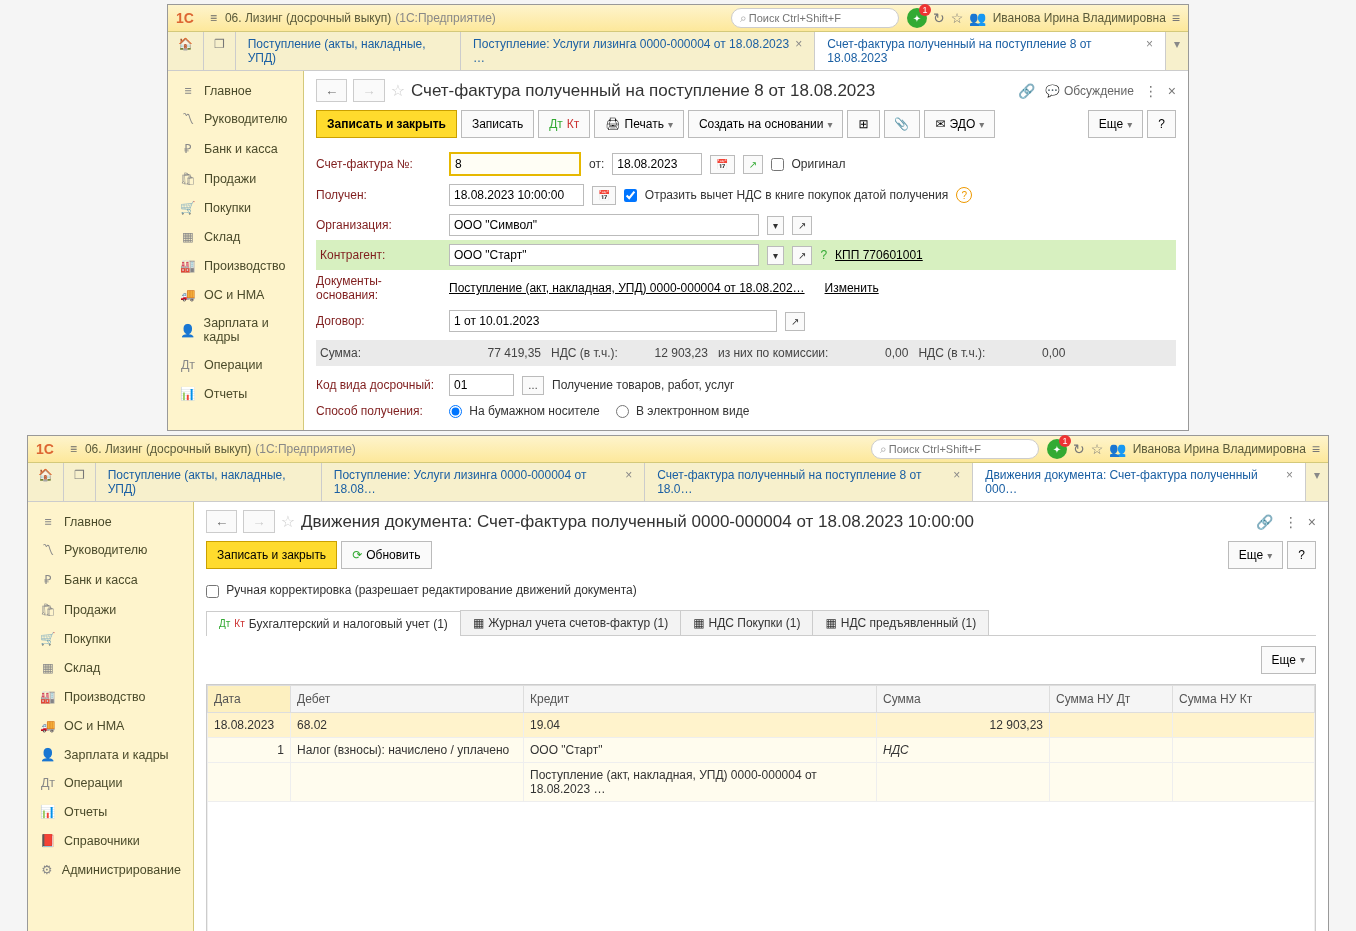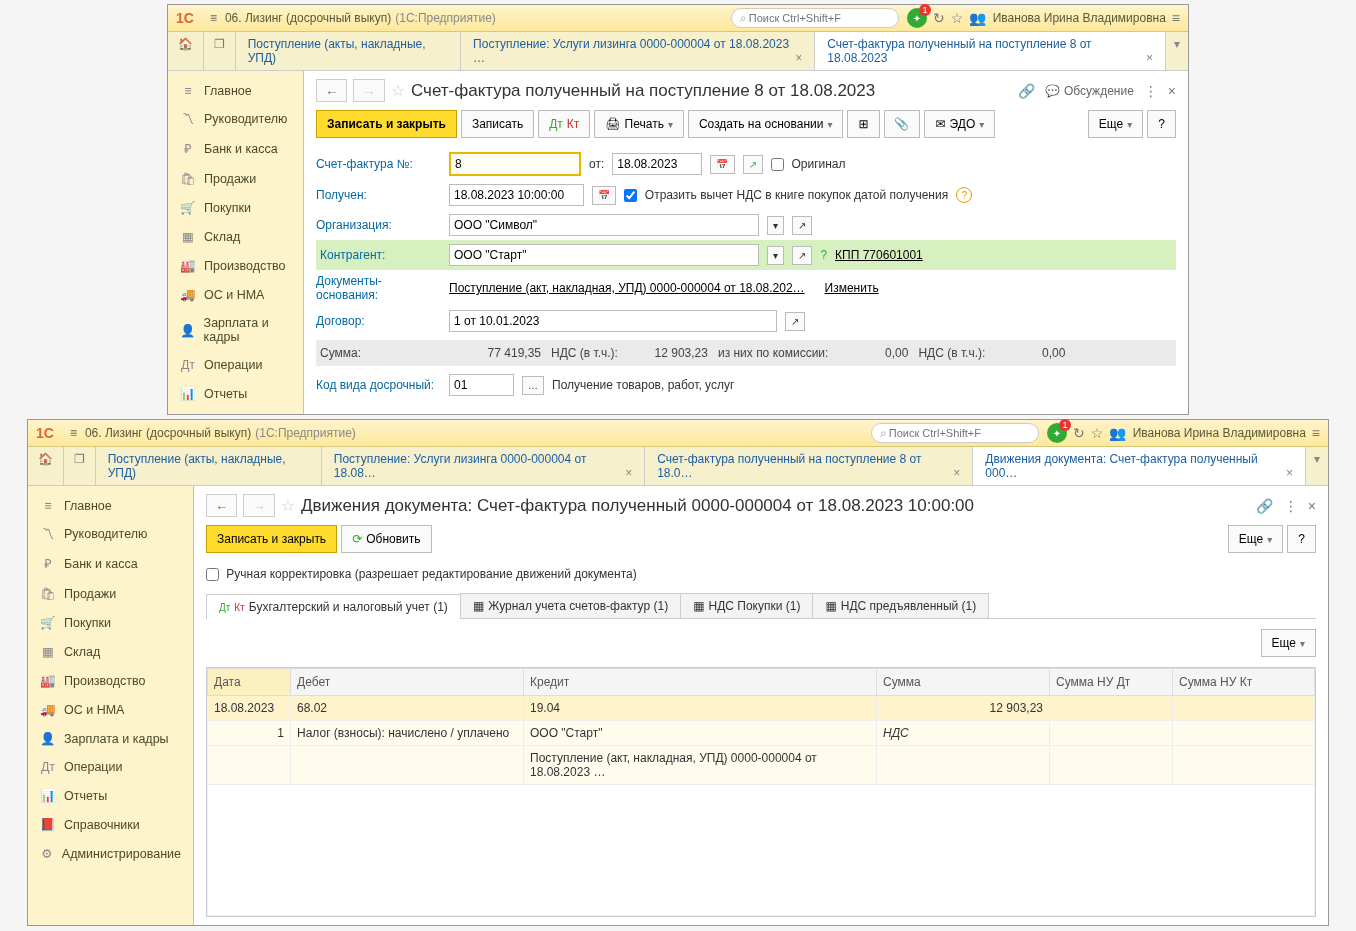--- a/index.html
+++ b/index.html
@@ -11,21 +11,21 @@
 .title-sub{color:#888}
 .search-box{margin-left:auto;display:flex;align-items:center;background:#fff;border:1px solid #ccc;border-radius:10px;padding:2px 8px;width:150px;margin-right:8px}
 .search-box input{border:none;outline:none;font-size:11px;width:100%;color:#999}
 .tb-icons{display:flex;align-items:center;gap:6px}
 .badge-icon{position:relative;width:20px;height:20px;background:#3a3;border-radius:50%;display:flex;align-items:center;justify-content:center;color:#fff;font-size:10px}
 .badge-icon::after{content:attr(data-count);position:absolute;top:-4px;right:-4px;background:#e33;color:#fff;border-radius:50%;width:12px;height:12px;font-size:9px;display:flex;align-items:center;justify-content:center}
 .icon-btn{color:#777;cursor:pointer;font-size:14px}
 .user-text{color:#5a5a3a;font-size:12px}
 .tabs{display:flex;background:#f7f0cc;border-bottom:1px solid #ccc}
 .tab-home{padding:5px 10px;border-right:1px solid #ccc;cursor:pointer}
-.tab{padding:5px 12px;border-right:1px solid #ccc;display:flex;align-items:flex-end;gap:6px;color:#1a5fa3;cursor:pointer;font-size:12px;background:#f7f0cc}
+.tab{padding:5px 12px;border-right:1px solid #ccc;display:flex;align-items:flex-start;gap:6px;color:#1a5fa3;cursor:pointer;font-size:12px;background:#f7f0cc}
 .tab.active{background:#fff}
 .tab-close{color:#888;cursor:pointer}
 .tab-arrow{padding:5px 8px;color:#888;cursor:pointer;margin-left:auto}
 .body-row{display:flex}
 .sidebar{width:135px;background:#fef4cc;padding:6px 0;border-right:1px solid #d4c97a}
 .side-item{display:flex;align-items:center;gap:8px;padding:7px 12px;color:#4a4a2a;cursor:pointer;font-size:12.5px}
 .side-icon{width:16px;display:inline-block;text-align:center;color:#888}
 .content{flex:1;padding:8px 12px;background:#fff}
 .page-header{display:flex;align-items:center;gap:6px;margin-bottom:8px}
 .nav-btn{border:1px solid #ccc;background:#fafafa;padding:3px 8px;cursor:pointer;color:#666}
@@ -33,21 +33,21 @@
 .page-title{font-size:17px;color:#333}
 .header-right{margin-left:auto;display:flex;align-items:center;gap:10px;color:#666}
 .link-like{color:#000000;cursor:pointer}
 .toolbar{display:flex;gap:4px;margin-bottom:10px;flex-wrap:wrap}
 .btn{border:1px solid #bbb;background:#fafafa;padding:6px 10px;cursor:pointer;font-size:12px;display:inline-flex;align-items:center;gap:4px}
 .btn.primary{background:#ffdb2d;border-color:#caa000;font-weight:bold}
 .btn.primary2{background:#ffdb2d;border-color:#caa000}
 .btn-drop::after{content:" ▾";color:#777;font-size:10px}
 .more-btns{margin-left:auto;display:flex;gap:4px}
 .form-row{display:flex;align-items:center;padding:4px 0;gap:8px}
-.form-label{width:125px;color:#0369a1}
+.form-label{width:125px;color:#7f1d1d}
 .input-text{border:1px solid #bbb;padding:3px 4px;font-size:12px}
 .input-highlight{border:2px solid #e6b800!important;background:#fffef5}
 .row-highlight{background:#d7f0c0;padding:4px 4px;display:flex;align-items:center;gap:8px}
 .sel-btn{border:1px solid #bbb;padding:3px 5px;background:#fafafa;cursor:pointer;font-size:10px}
 .totals-row{background:#eaeaea;padding:6px 4px;display:flex;gap:10px;align-items:flex-start;margin:4px 0}
 .totals-row span{color:#444}
 .val-right{text-align:right;display:inline-block}
 .radio-group{display:flex;gap:16px;align-items:center}
 input[type=checkbox],input[type=radio]{margin:0 4px 0 0;vertical-align:middle}
 .tabs2{display:flex;gap:0;margin-top:8px;border-bottom:1px solid #ccc}
@@ -237,20 +237,27 @@
         <span class="val-right" style="width:70px">0,00</span>
       </div>
 
       <div class="form-row">
         <span class="form-label">Код вида досрочный:</span>
         <input class="input-text" style="width: 55px;" value="01">
         <span class="sel-btn">…</span>
         <span>Получение товаров, работ, услуг</span>
       </div>
 
+      <div class="form-row">
+        <span class="form-label">Способ получения:</span>
+        <div class="radio-group">
+          <label><input type="radio" name="m1" checked="" style=""> <span>На бумажном носителе</span></label>
+          <label><input type="radio" name="m1" style=""> <span>В электронном виде</span></label>
+        </div>
+      </div>
     </div>
   </div>
 </div>
 
 <div class="window" style="margin:4px auto;width:1300px">
   <div class="titlebar">
     <span class="logo">1C</span>
     <span class="hamburger">≡</span>
     <span class="title-text">06. Лизинг (досрочный выкуп)</span>
     <span class="title-sub" style="margin-left:4px">(1С:Предприятие)</span>

